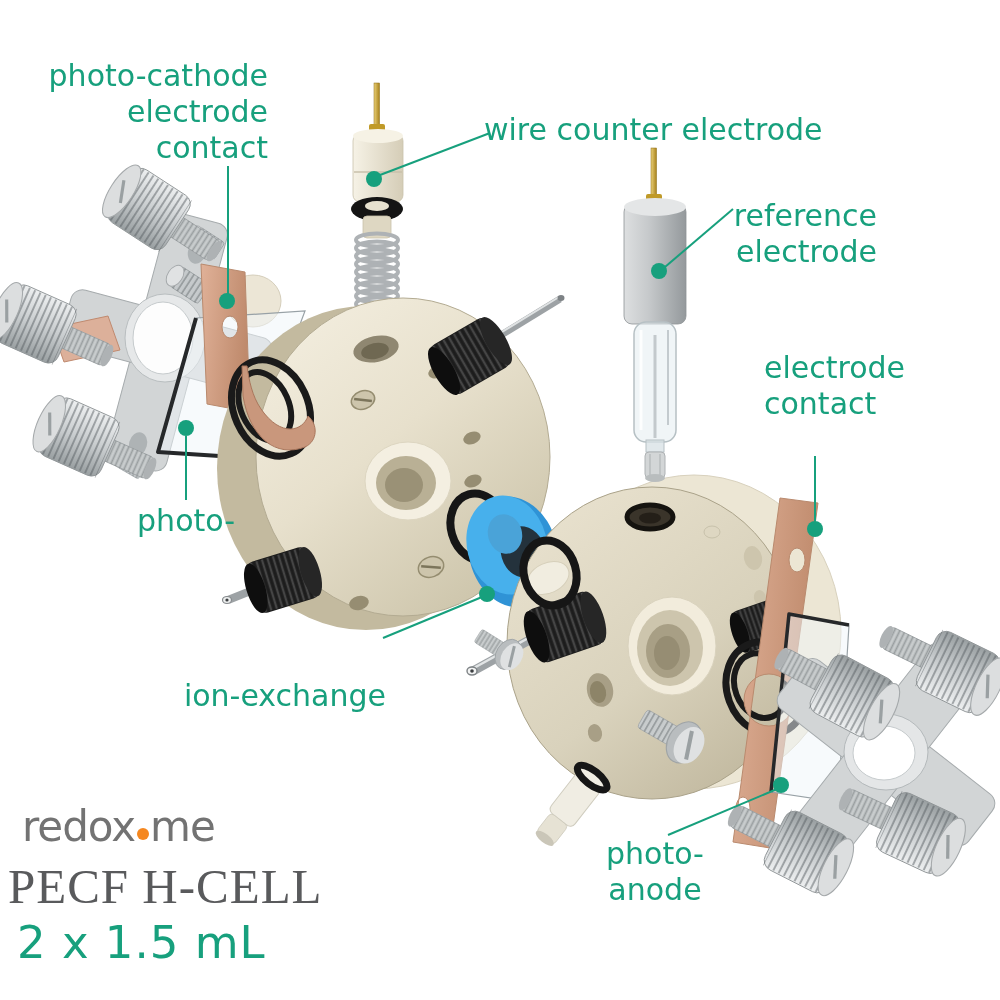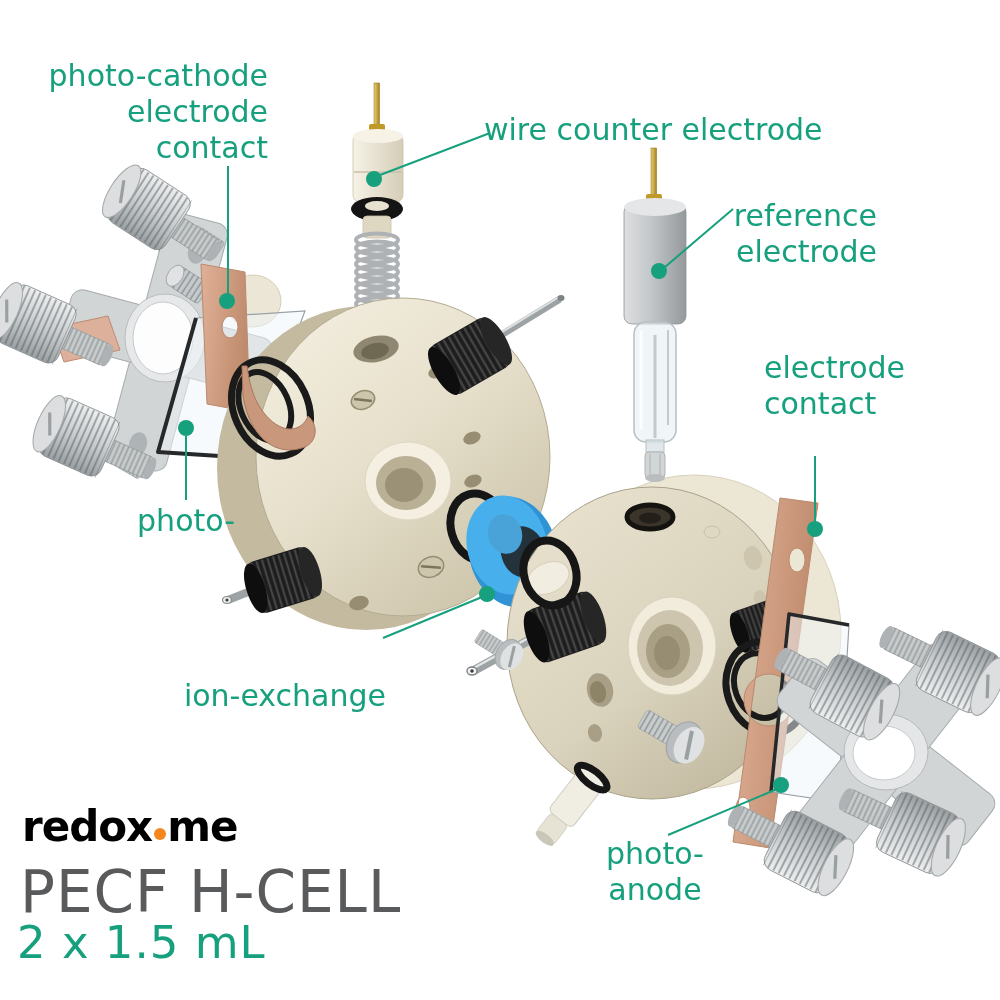--- a/index.html
+++ b/index.html
@@ -3,25 +3,25 @@
 <meta charset="utf-8">
 <title>PECF H-CELL</title>
 <style>
   html,body{margin:0;padding:0;background:#ffffff;}
   .stage{position:relative;width:1000px;height:1000px;background:#fff;overflow:hidden;
          font-family:"DejaVu Sans","Liberation Sans",sans-serif;padding-left:20px;}
   svg.scene{position:absolute;left:0;top:0;width:1000px;height:1000px;}
   .lbl{position:absolute;color:#17a07d;font-size:30px;line-height:36px;}
   .lbl .ln{white-space:nowrap;}
   .ra{text-align:right;} .ca{text-align:center;}
-  .brand{position:absolute;left:22px;top:802px;color:#000000;font-size:42px;
-         font-weight:bold;letter-spacing:-1px;text-align:center;}
+  .brand{position:absolute;left:22px;top:802px;color:#737373;font-size:42px;
+         font-weight:normal;letter-spacing:-1px;text-align:center;}
   .brand .dot{display:inline-block;width:12px;height:12px;border-radius:50%;
          background:#f5871f;margin:0 1px 1px 2px;}
-  .model{position:absolute;left:20px;top:858px;color:#595a5c;font-size:58px;letter-spacing:1px;}
+  .model{position:absolute;left:8px;top:858px;color:#595a5c;font-size:49px;letter-spacing:1px;font-family:Liberation Serif, serif;}
   .vol{position:absolute;left:17px;top:916px;color:#17a07d;font-size:45px;letter-spacing:1px;}
 </style>
 </head>
 <body>
 
 <div class="stage">
 
 <svg class="scene" viewBox="0 0 1000 1000">
   <defs>
     <linearGradient id="bodyL" x1="0" y1="0" x2="0.75" y2="1">

